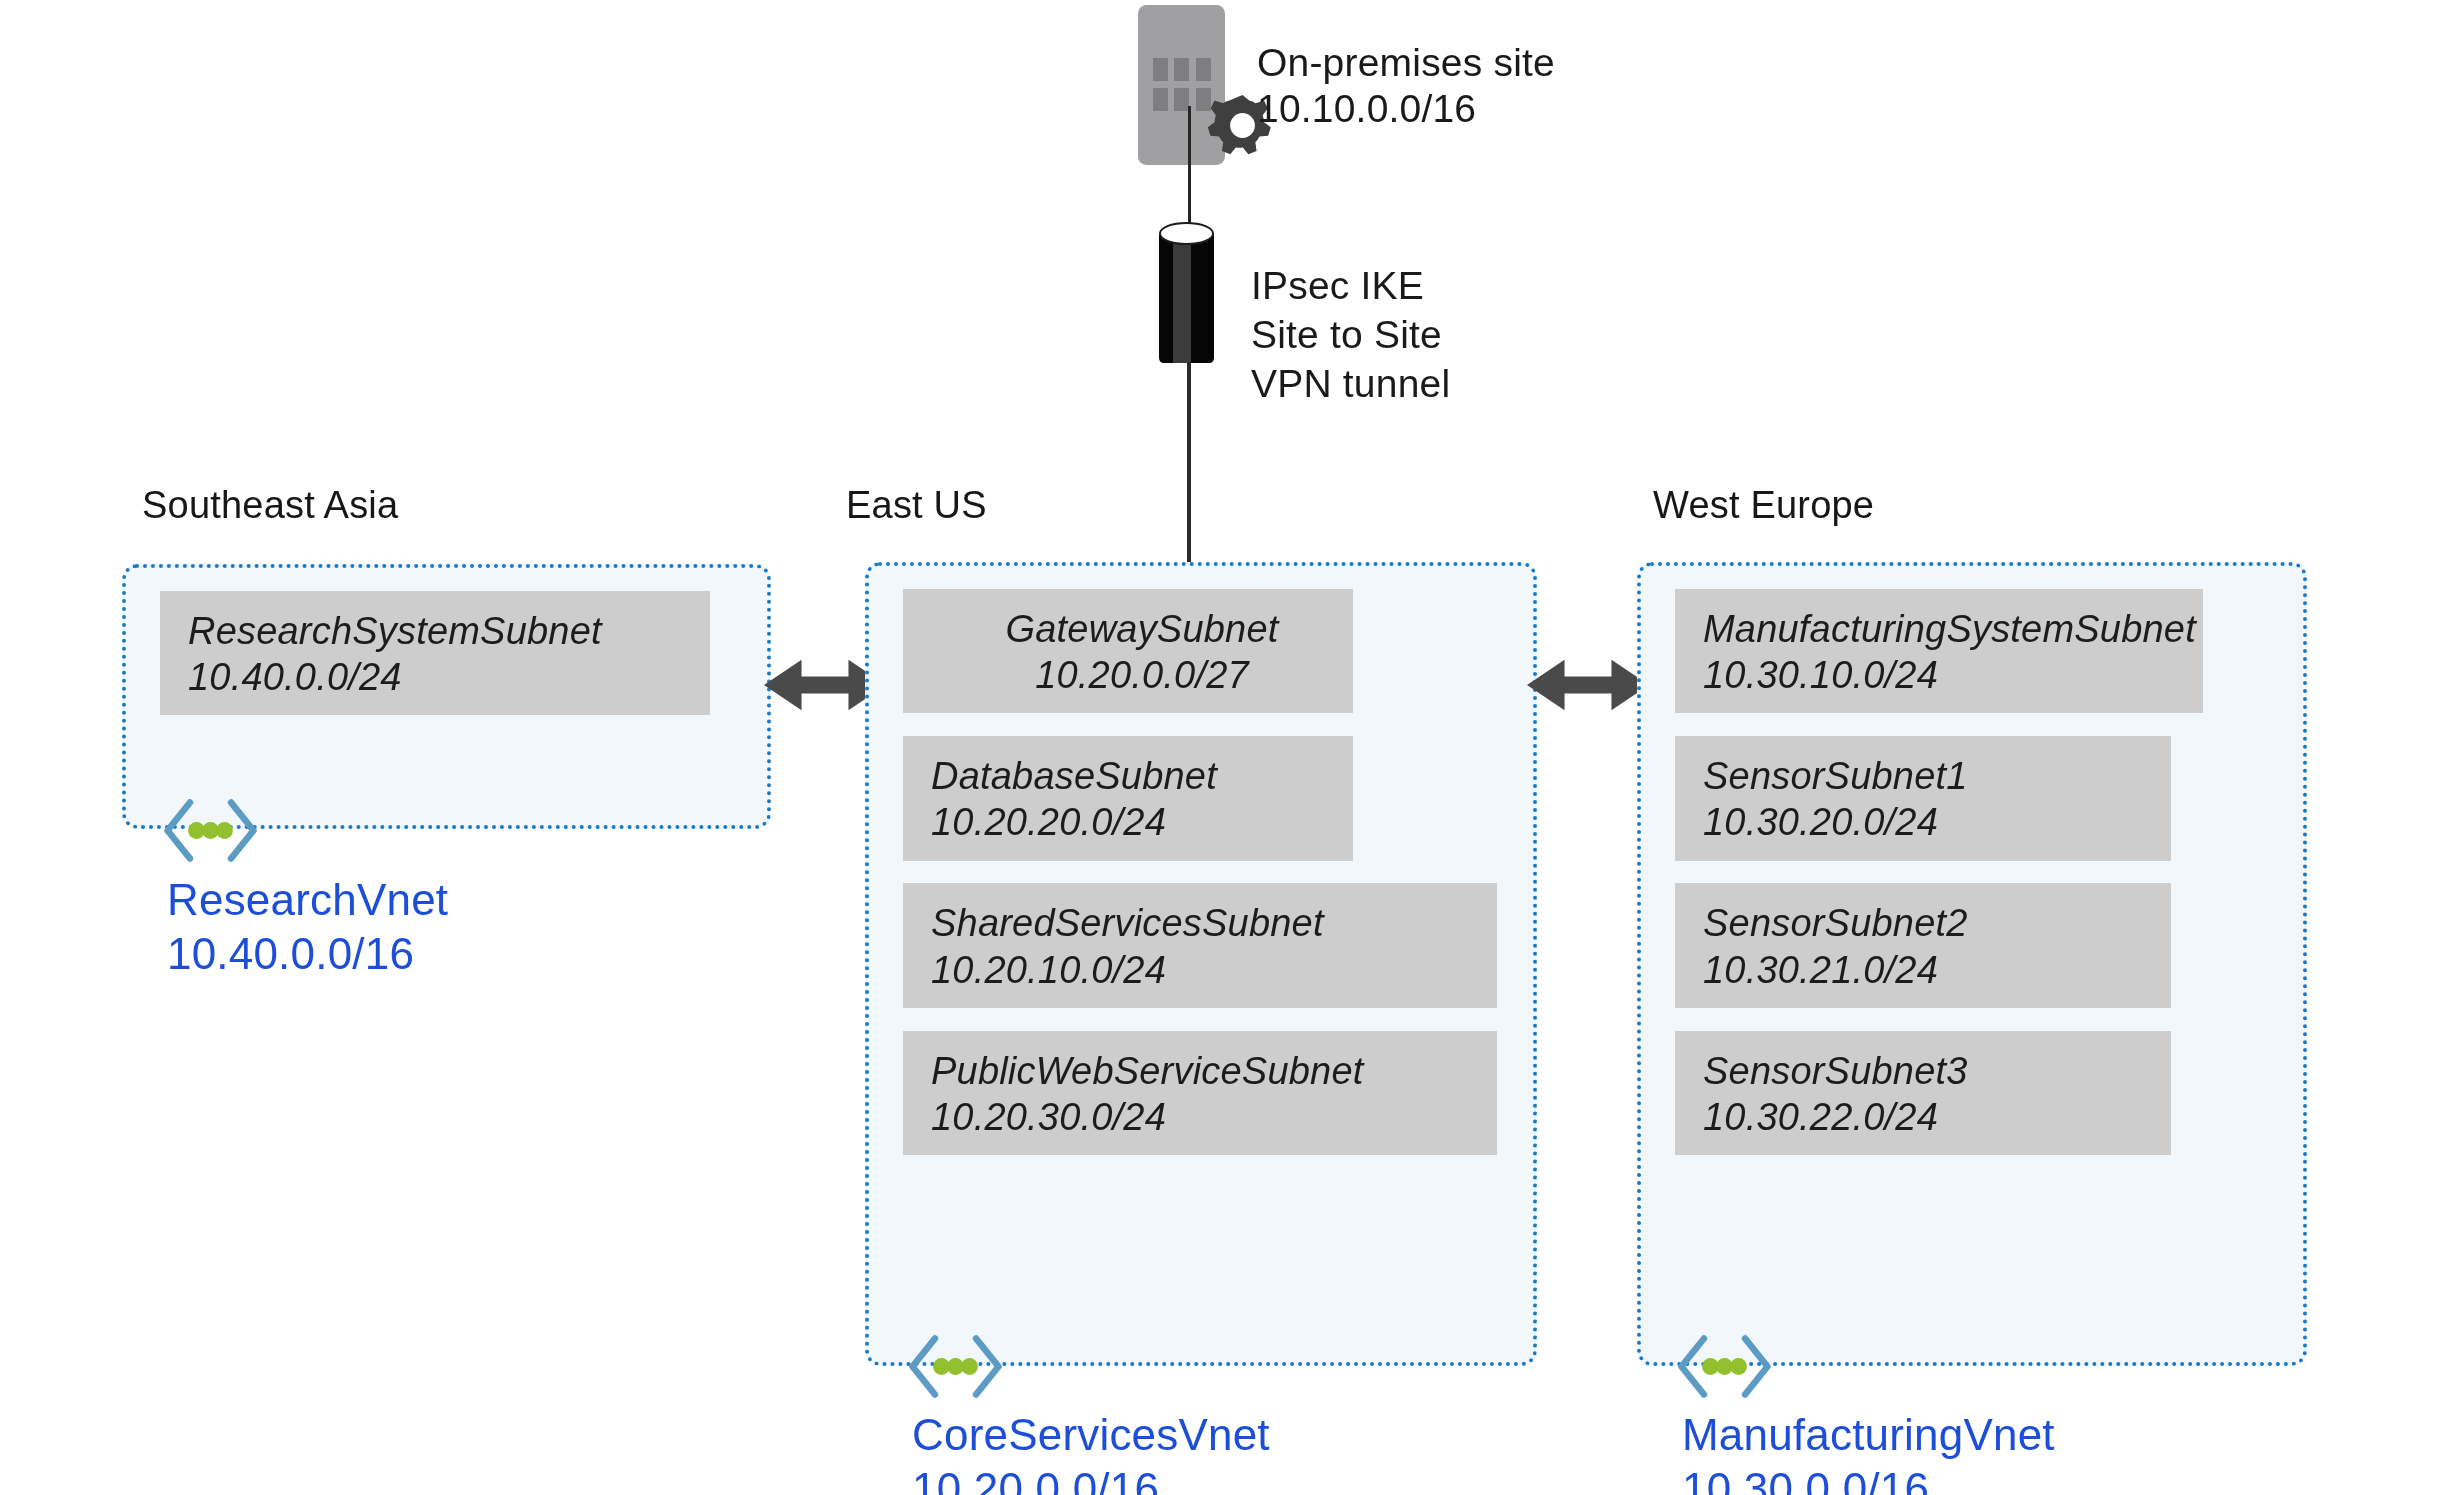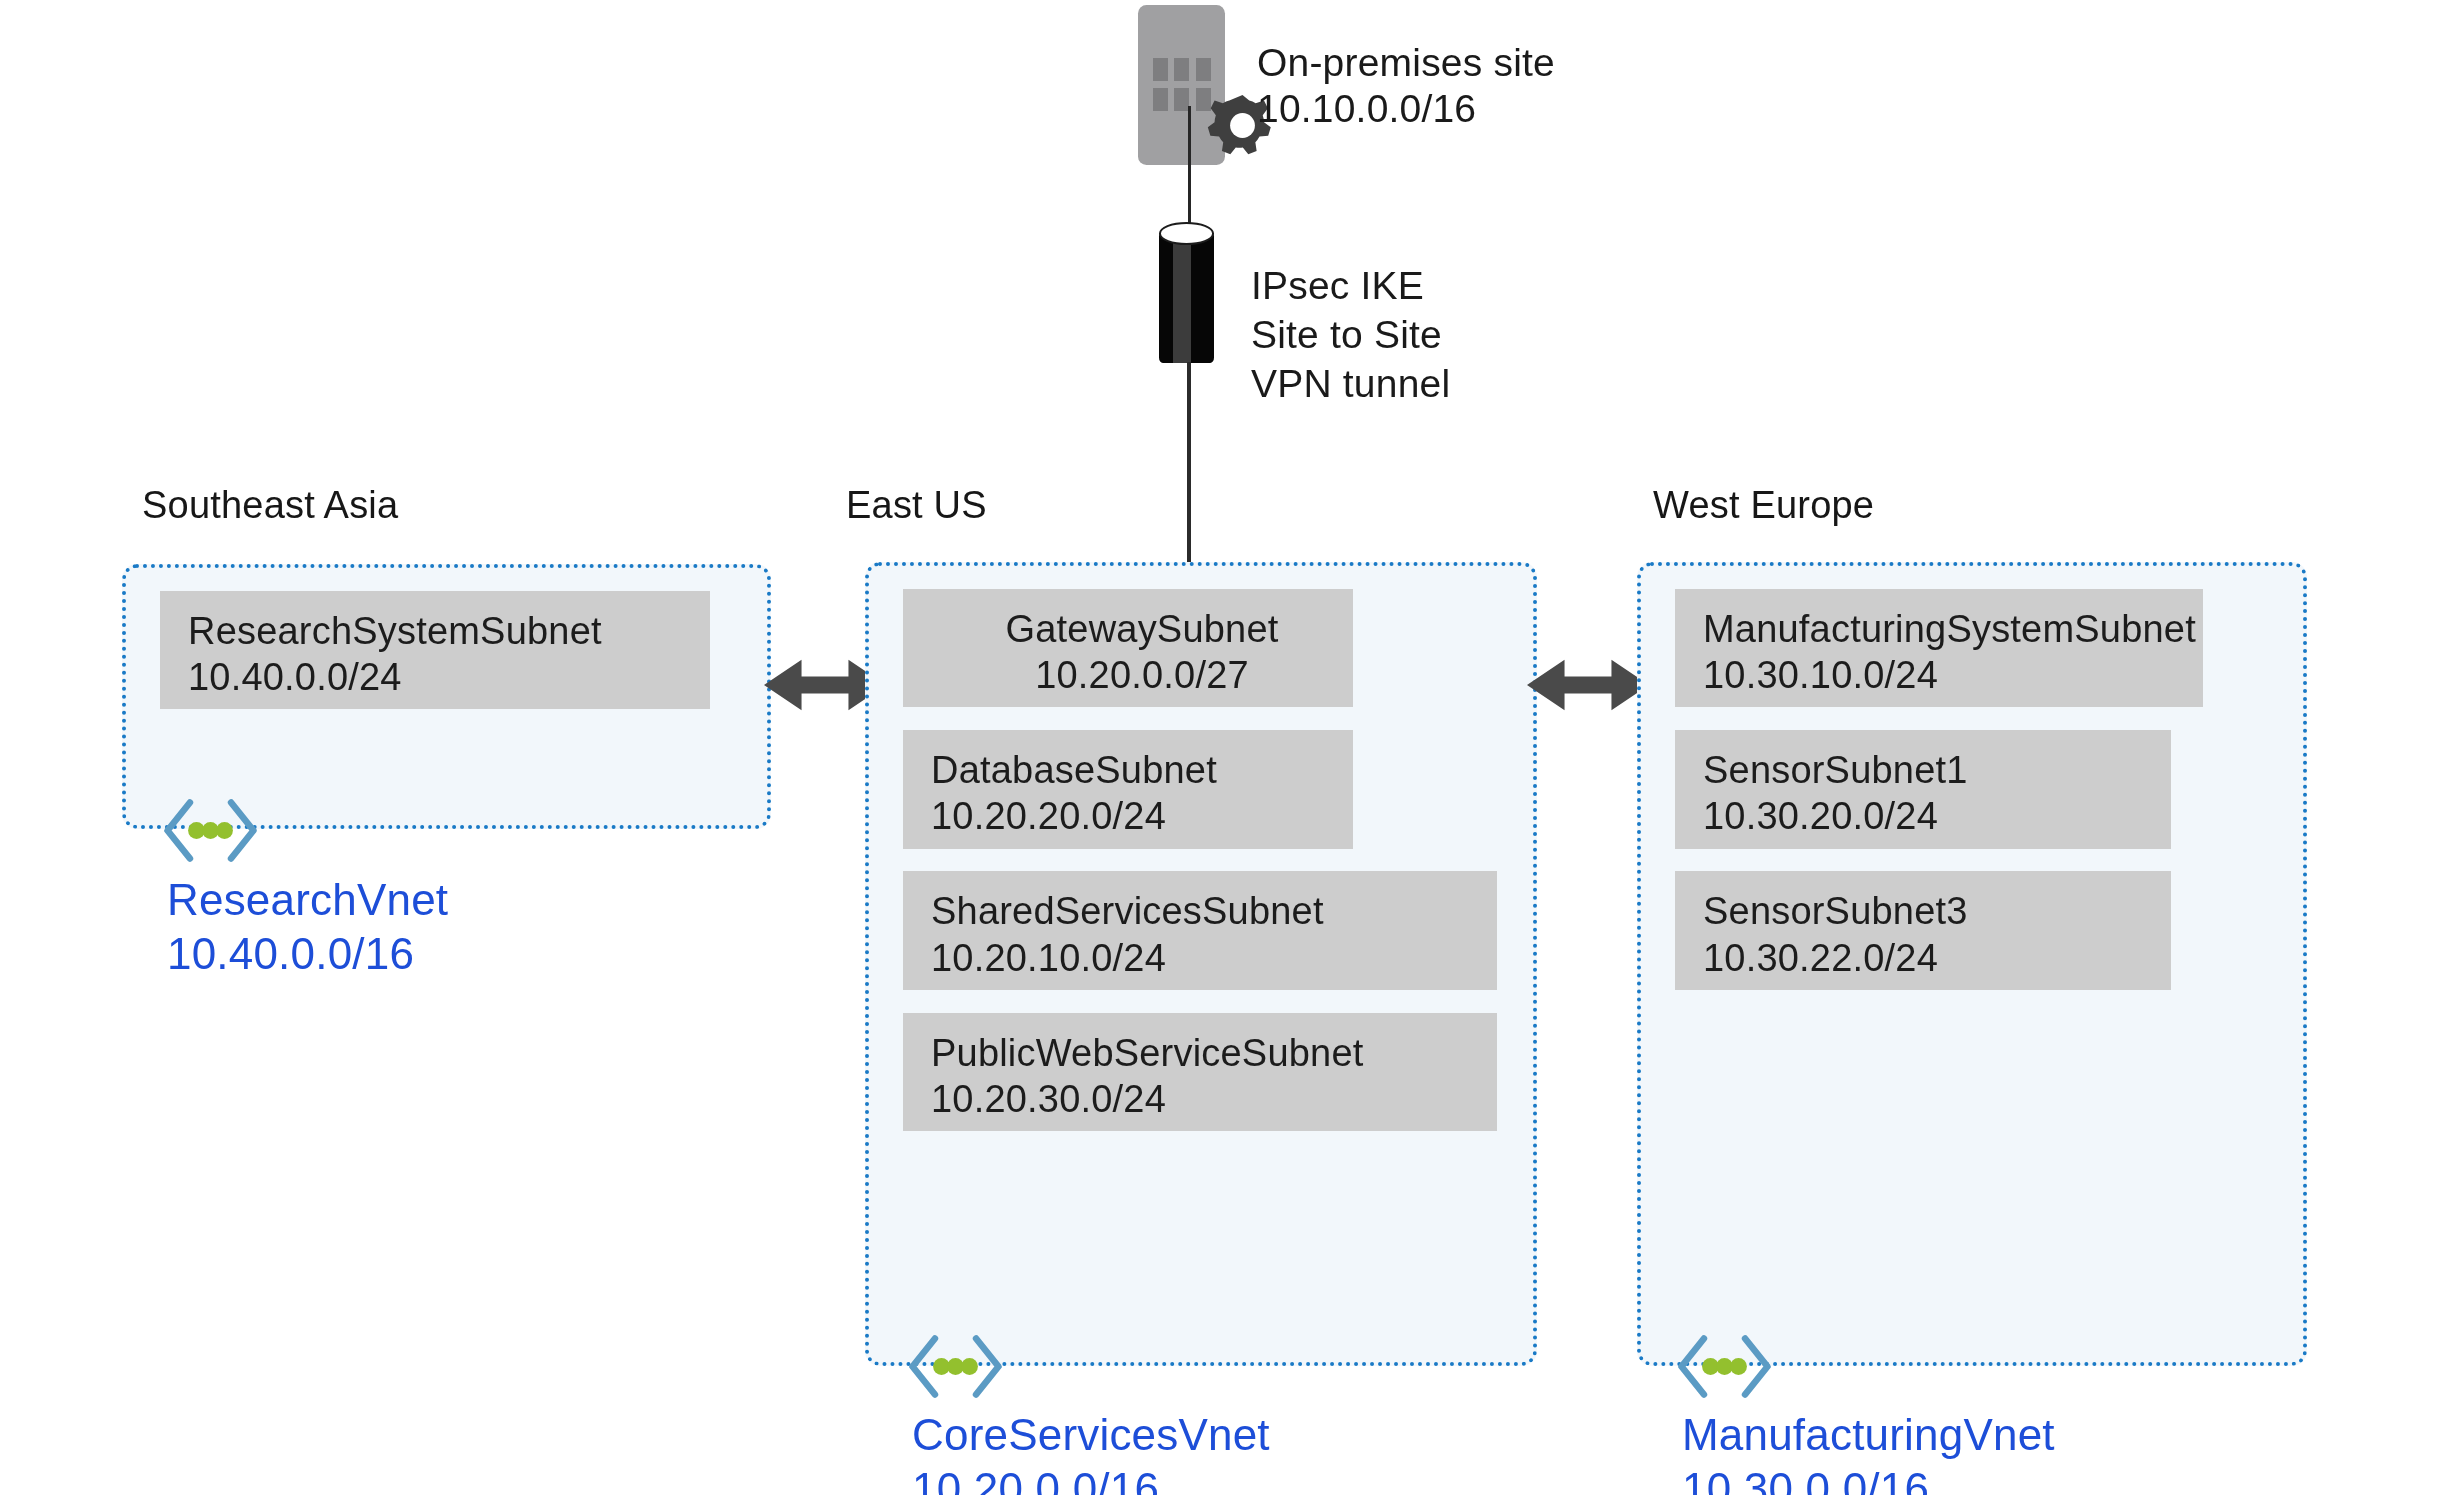--- a/index.html
+++ b/index.html
@@ -95,26 +95,27 @@
     border-radius: 15px;
     box-sizing: border-box;
   }
   .subnets {
     position: absolute; left: 0; top: 0; right: 0;
     padding: 22.6px 0 0 34px;
   }
   .subnet {
     background: #cdcdcd;
     box-sizing: border-box;
-    padding: 17px 0 9px 28px;
+    padding: 17px 0 15px 28px;
     margin-bottom: 22.6px;
     font-size: 38px;
     line-height: 1.22;
     color: #1c1c1c;
     letter-spacing: 0.2px;
+    font-style: italic;
   }
   .subnet .cidr { display: block; }
 
   
   .vnet-icon {
     position: absolute;
     width: 105px; height: 71px;
   }
   .vnet-caption {
     position: absolute;
@@ -250,20 +251,24 @@
     <div class="subnets">
       <div class="subnet" style="width:528px;">
         <span>ManufacturingSystemSubnet</span>
         <span class="cidr">10.30.10.0/24</span>
       </div>
       <div class="subnet" style="width:496px;">
         <span>SensorSubnet1</span>
         <span class="cidr">10.30.20.0/24</span>
       </div>
       <div class="subnet" style="width:496px;">
+        <span>SensorSubnet2</span>
+        <span class="cidr">10.30.21.0/24</span>
+      </div>
+      <div class="subnet" style="width:496px;">
         <span>SensorSubnet3</span>
         <span class="cidr">10.30.22.0/24</span>
       </div>
     </div>
   </div>
   <div class="vnet-icon" style="left:1672px; top:1331px;">
     <svg width="105" height="71" viewBox="0 0 112 76">
       <path d="M34 8 L10 38 L34 68" fill="none" stroke="#5b9bc4" stroke-width="7" stroke-linecap="round" stroke-linejoin="round"></path>
       <path d="M78 8 L102 38 L78 68" fill="none" stroke="#5b9bc4" stroke-width="7" stroke-linecap="round" stroke-linejoin="round"></path>
       <circle cx="41" cy="38" r="9" fill="#93c02e"></circle>

